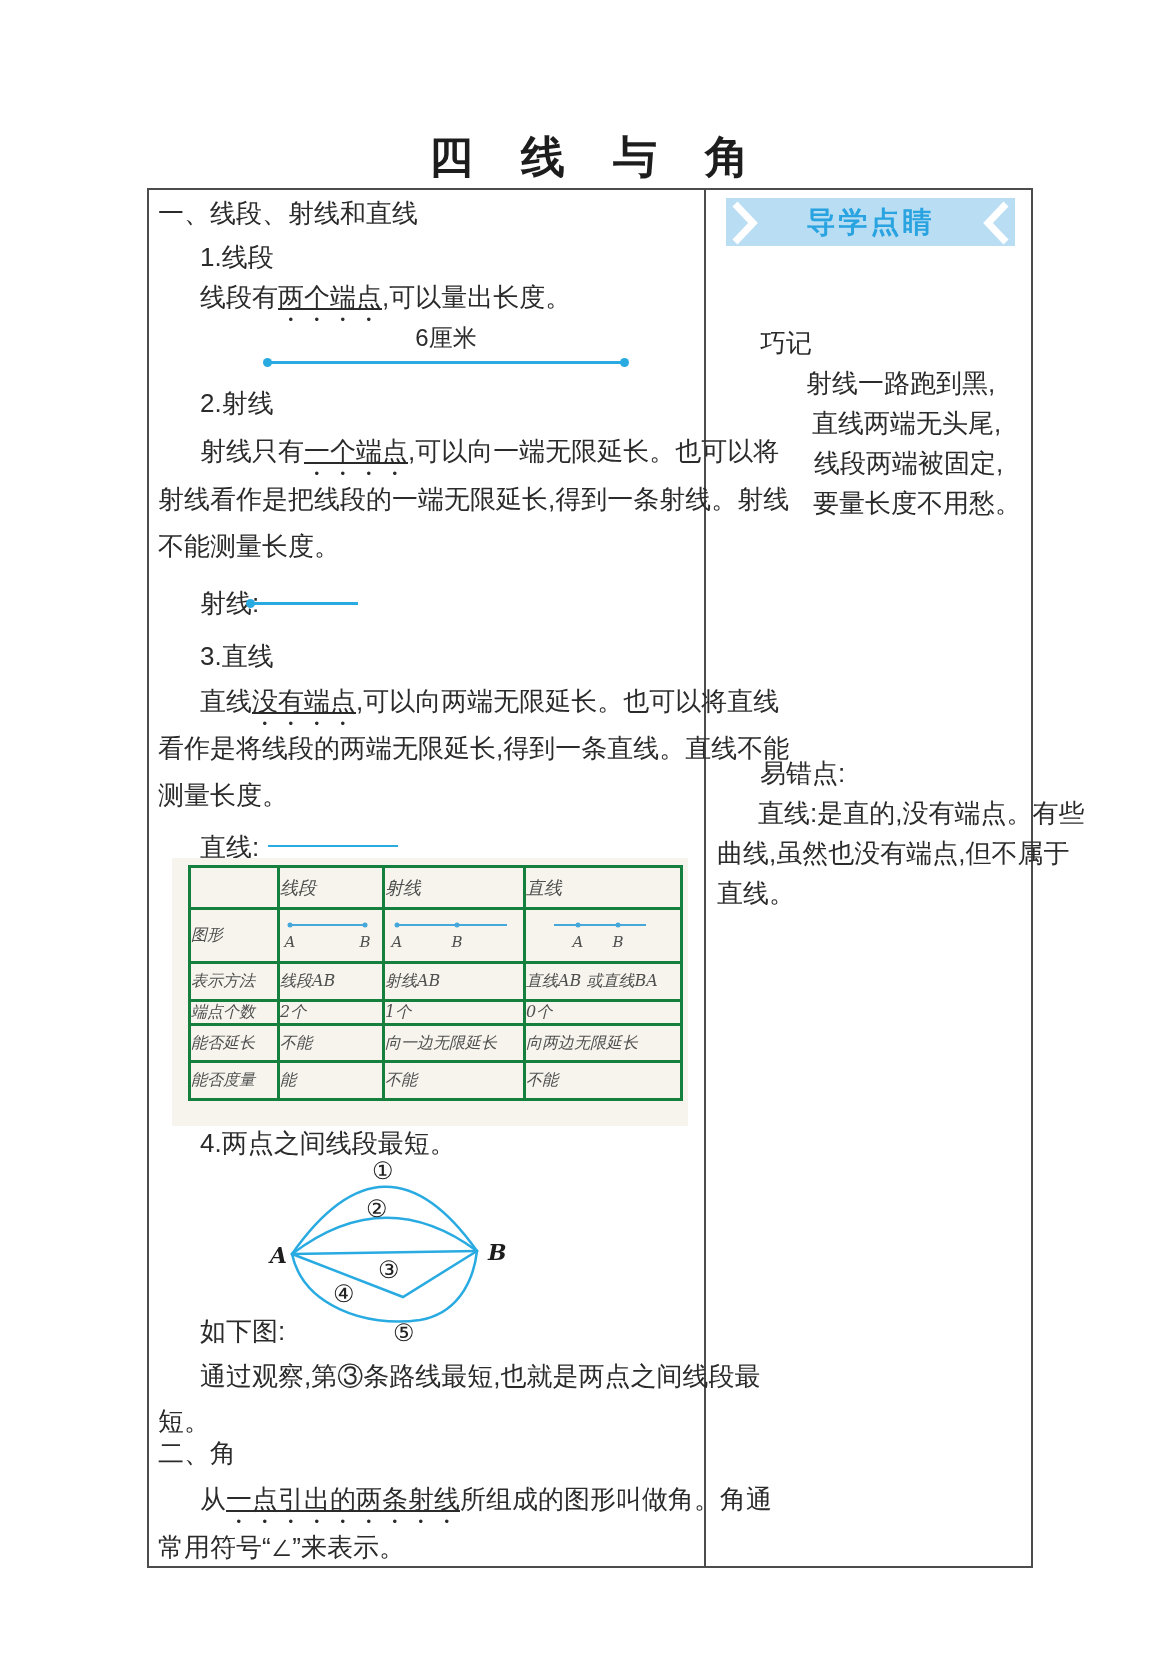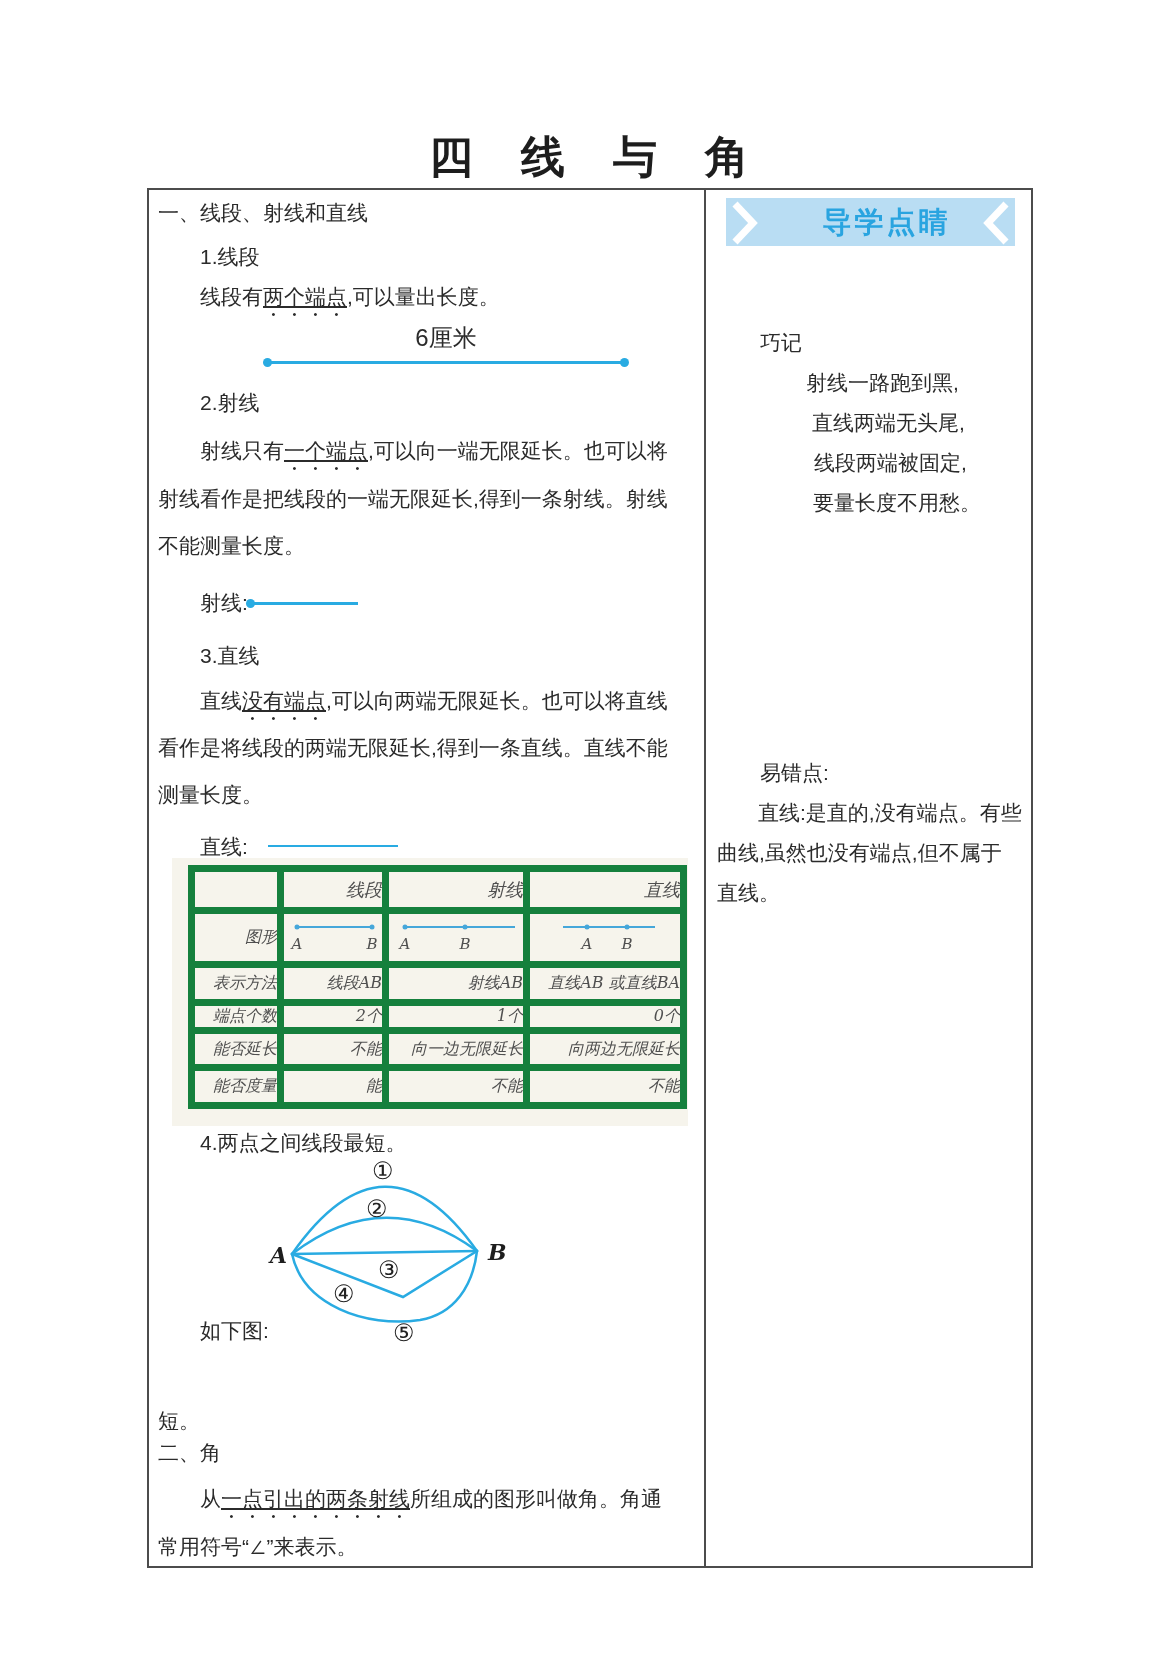--- a/index.html
+++ b/index.html
@@ -3,44 +3,44 @@
 <meta charset="utf-8">
 <style>
   html,body{margin:0;padding:0;background:#fff;}
   .page{position:relative;width:1175px;height:1661px;background:#ffffff;overflow:hidden;
         font-family:"Liberation Sans",sans-serif;color:#2b2b2b;}
   .title{position:absolute;left:147px;top:128px;width:886px;text-align:center;
          font-size:44px;font-weight:bold;color:#1d1d1d;margin:0;letter-spacing:2px;}
   .main-box{position:absolute;left:147px;top:188px;width:886px;height:1380px;
             border:2px solid #4c4c4c;box-sizing:border-box;}
   .divider-v{position:absolute;left:704px;top:188px;width:2px;height:1380px;background:#4c4c4c;}
-  .t{position:absolute;font-size:21px;line-height:30px;white-space:nowrap;color:#2b2b2b;}
+  .t{position:absolute;font-size:26px;line-height:30px;white-space:nowrap;color:#2b2b2b;}
   .em{ -webkit-text-emphasis-style:dot;-webkit-text-emphasis-position:under;
        text-emphasis-style:dot;text-emphasis-position:under right;text-decoration:underline;}
   .blue-line{position:absolute;background:#29abe2;}
   .enddot{position:absolute;width:9px;height:9px;border-radius:50%;background:#29abe2;}
   .seg-caption{position:absolute;left:267px;top:322px;width:358px;text-align:center;
                font-size:24px;font-weight:normal;}
   
   .scan-wrap{position:absolute;left:172px;top:858px;width:516px;height:268px;background:#f6f4ec;}
   table.cmp{position:absolute;left:16px;top:7px;border-collapse:collapse;table-layout:fixed;}
-  table.cmp td{border:7px solid #15803d;text-align:right;vertical-align:middle;
+  table.cmp td{border:3px solid #15803d;text-align:left;vertical-align:middle;
                font-family:"DejaVu Serif",serif;font-style:italic;color:#4f4f4f;
                font-size:16px;padding:0;overflow:hidden;white-space:nowrap;}
   td.rowlab{font-size:16px;}
   td.tight{font-size:14.5px;}
   
   .diag-svg{position:absolute;left:255px;top:1150px;}
   .circ-lab{position:absolute;font-size:24px;color:#222;line-height:26px;}
   .pt-lab{position:absolute;font-family:"DejaVu Serif",serif;font-style:italic;font-weight:bold;
           font-size:22px;color:#1d1d1d;line-height:24px;}
   
   .banner{position:absolute;left:726px;top:198px;width:289px;height:48px;background:#b9ddf3;}
   .banner-text{position:absolute;left:0;top:0;width:100%;height:48px;line-height:48px;
-               text-align:center;font-size:29px;font-weight:bold;color:#29a4e0;letter-spacing:3px;padding-left:16px;}
+               text-align:center;font-size:29px;font-weight:bold;color:#29a4e0;letter-spacing:3px;}
   .chev{position:absolute;top:2px;}
 </style>
 </head>
 <body>
 
 <div class="page">
 
   <h1 class="title">四　线　与　角</h1>
 
   <div class="main-box"></div>
@@ -159,20 +159,21 @@
   </svg>
   <span class="circ-lab" style="left:372px;top:1158px;">①</span>
   <span class="circ-lab" style="left:366px;top:1196px;">②</span>
   <span class="circ-lab" style="left:378px;top:1257px;">③</span>
   <span class="circ-lab" style="left:333px;top:1281px;">④</span>
   <span class="circ-lab" style="left:393px;top:1320px;">⑤</span>
   <span class="pt-lab" style="left:270px;top:1243px;">A</span>
   <span class="pt-lab" style="left:488px;top:1240px;">B</span>
 
   <div class="t" style="left:200px;top:1316px;">如下图:</div>
+  <div class="t" style="left:200px;top:1361px;">通过观察,第③条路线最短,也就是两点之间线段最</div>
   <div class="t" style="left:158px;top:1406px;">短。</div>
 
   <div class="t" style="left:158px;top:1438px;">二、角</div>
   <div class="t" style="left:200px;top:1484px;"><span>从</span><span class="em">一点引出的两条射线</span><span>所组成的图形叫做角。角通</span></div>
   <div class="t" style="left:158px;top:1532px;">常用符号“∠”来表示。</div>
 
   <div class="banner">
     <svg class="chev" style="left:6px;" width="26" height="46" viewBox="0 0 26 46">
       <polyline points="3,4 21,23 3,42" fill="none" stroke="#ffffff" stroke-width="7"></polyline>
     </svg>

